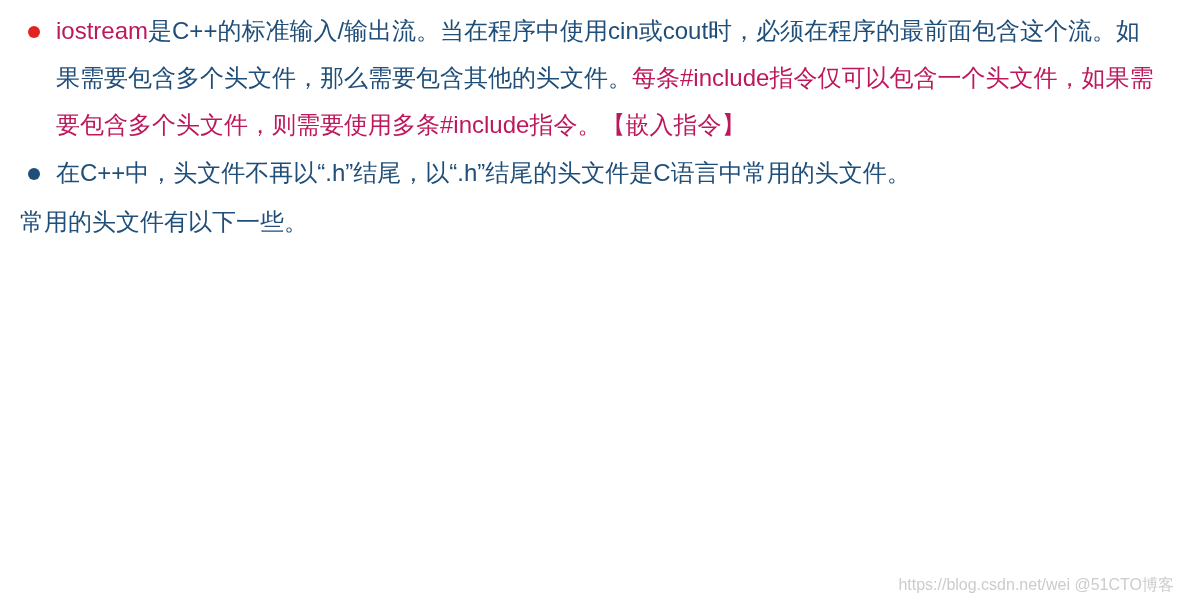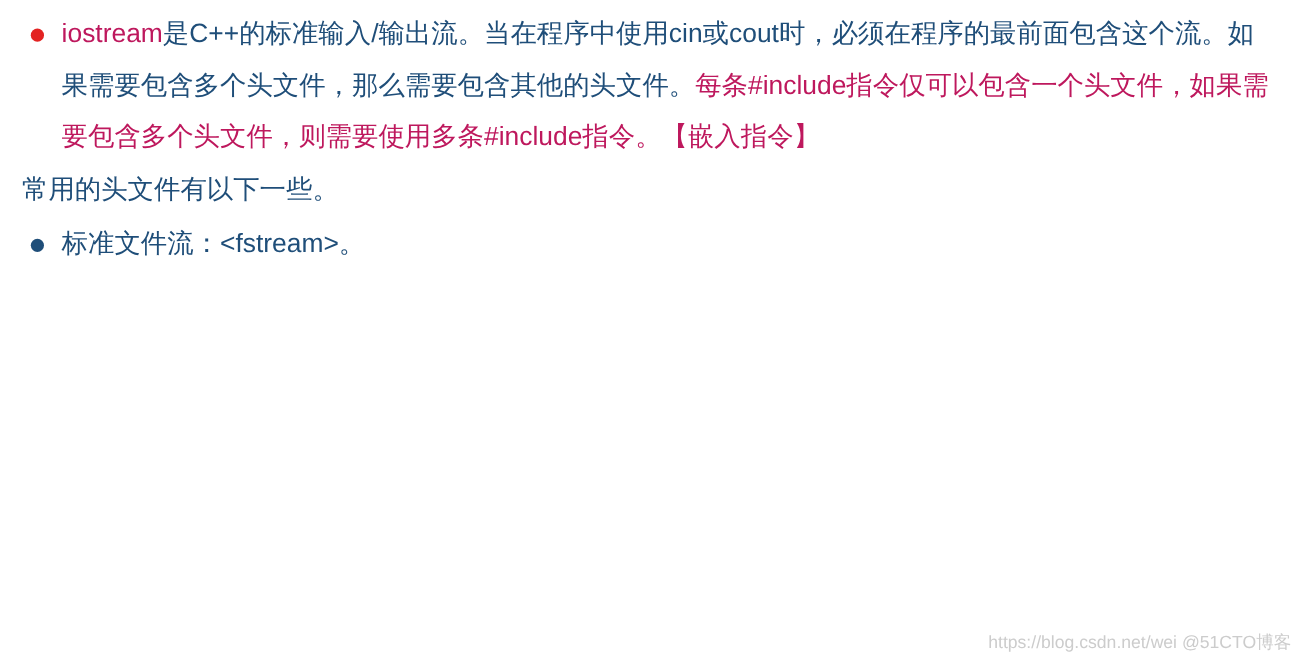--- a/index.html
+++ b/index.html
@@ -58,25 +58,25 @@
       font-family: Arial, sans-serif;
     }
   </style>
 </head>
 <body>
 
 <ul>
   <li class="red-bullet">
     <span class="red">iostream</span><span>是C++的标准输入/输出流。当在程序中使用cin或cout时，必须在程序的最前面包含这个流。如果需要包含多个头文件，那么需要包含其他的头文件。</span><span class="red">每条#include指令仅可以包含一个头文件，如果需要包含多个头文件，则需要使用多条#include指令。【嵌入指令】</span>
   </li>
+  <li>
+    <span>在C++中，头文件不再以“.h”结尾，以“.h”结尾的头文件是C语言中常用的头文件。</span>
+  </li>
 </ul>
 
 <div class="plain-line">
   <span>常用的头文件有以下一些。</span>
 </div>
 
 <ul>
-  <li>
-    <span>标准文件流：&lt;fstream&gt;。</span>
-  </li>
 </ul>
 
 <div class="watermark">https://blog.csdn.net/wei @51CTO博客</div>
 
 </body></html>

